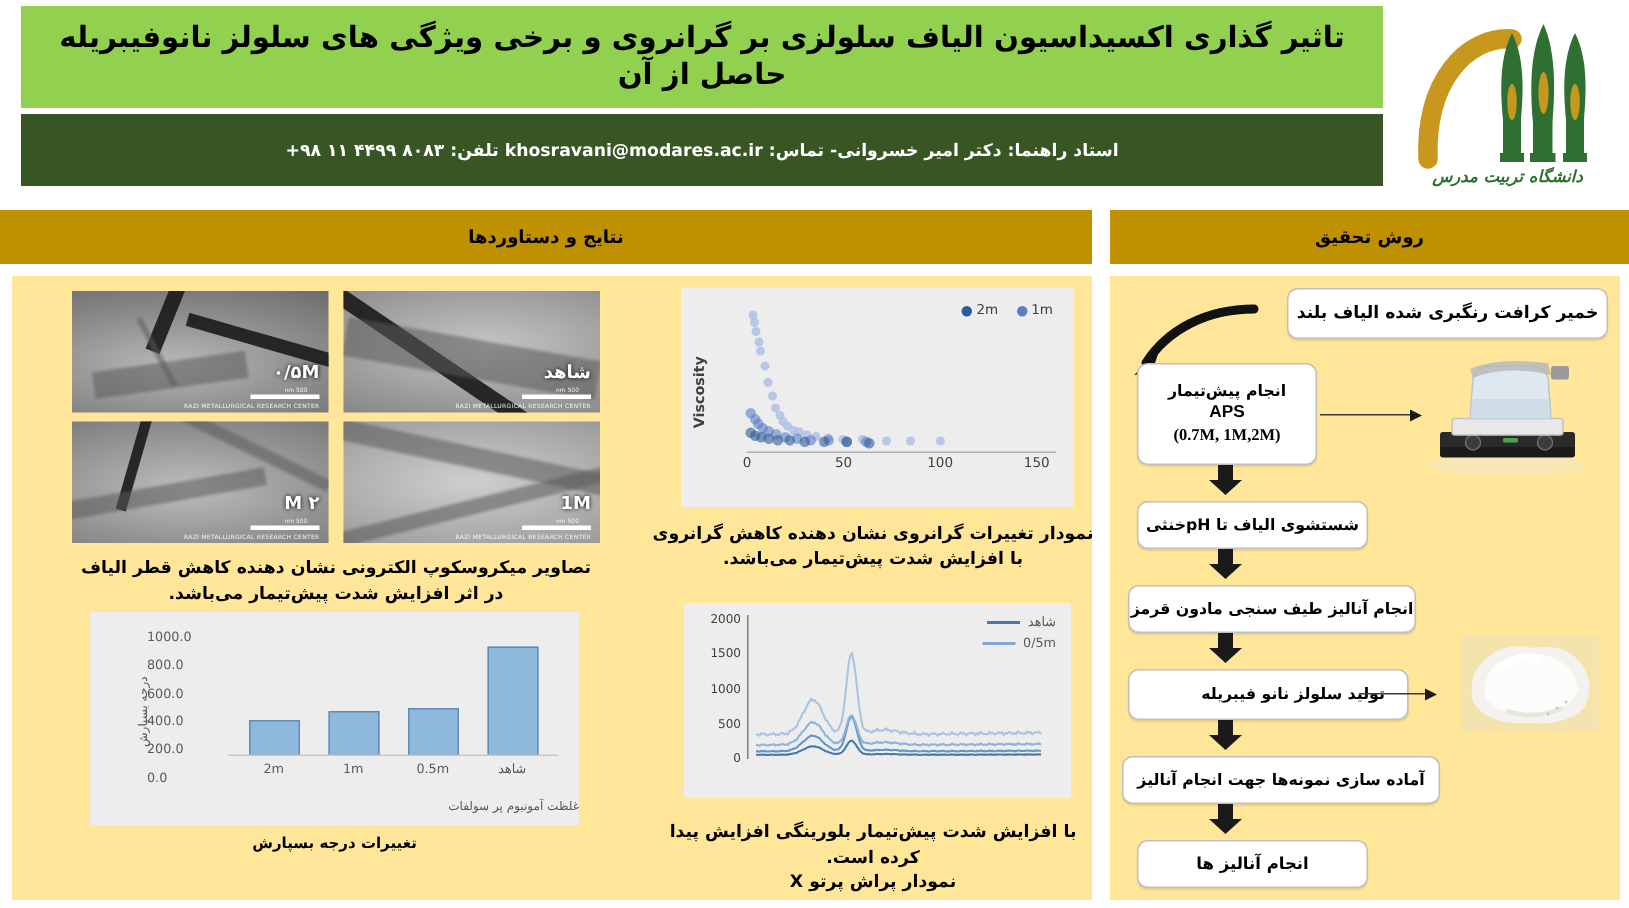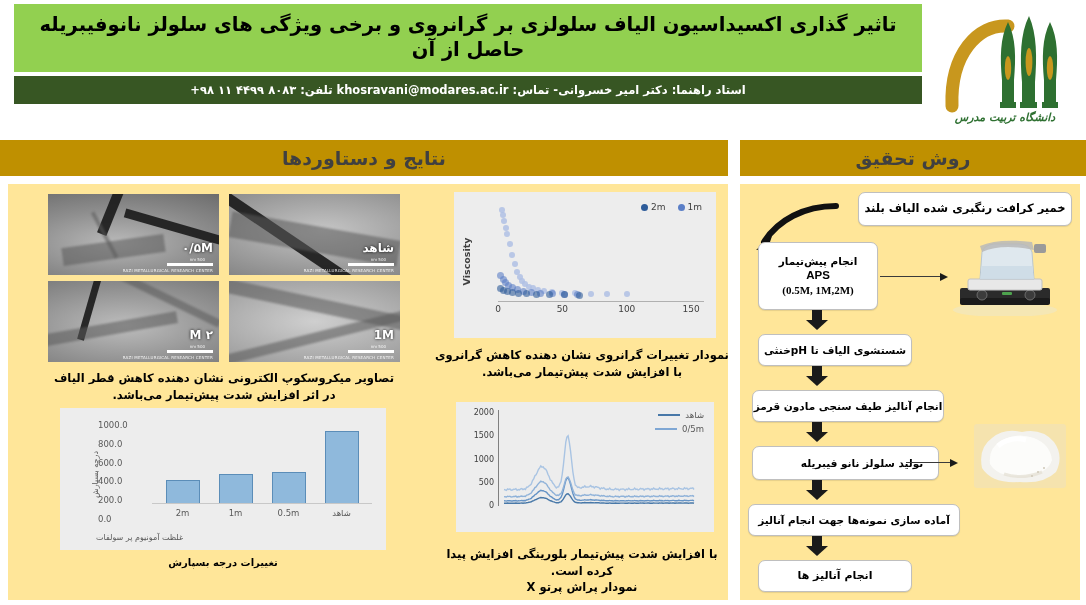--- a/index.html
+++ b/index.html
@@ -17,21 +17,21 @@
     position:absolute;left:14px;top:4px;width:908px;height:68px;
     background:#92D050;
     display:flex;align-items:center;justify-content:center;
   }
   .hdr-title{
     color:#000;font-weight:bold;font-size:19.5px;line-height:1.28;
     text-align:center;direction:rtl;padding:0 24px;
     font-family:"DejaVu Sans","Liberation Sans",sans-serif;
   }
   .hdr-dark{
-    position:absolute;left:14px;top:76px;width:908px;height:28px;
+    position:absolute;left:14px;top:76px;width:908px;height:48px;
     background:#375623;display:flex;align-items:center;justify-content:center;
   }
   .hdr-sub{
     color:#ffffff;font-size:11.5px;direction:rtl;text-align:center;
     font-weight:bold;white-space:nowrap;
   }
   .hdr-sub .en{direction:ltr;unicode-bidi:embed;font-weight:bold;}
 
   
   .logo-wrap{
@@ -43,21 +43,21 @@
     color:#2E7031;font-size:11px;font-weight:bold;direction:rtl;
     font-style:italic;
   }
 
   
   .banner{
     position:absolute;height:36px;background:#BF9000;
     display:flex;align-items:center;justify-content:center;
   }
   .banner span{
-    color:#404040;font-weight:bold;font-size:19px;direction:rtl;
+    color:#000000;font-weight:bold;font-size:12px;direction:rtl;
     letter-spacing:.3px;
   }
   #banner-results{left:0px;top:140px;width:728px;}
   #banner-method{left:740px;top:140px;width:346px;}
 
   
   .panel{position:absolute;background:#FFE699;}
   #panel-results{left:8px;top:184px;width:720px;height:416px;}
   #panel-method{left:740px;top:184px;width:340px;height:416px;}
 
@@ -114,21 +114,21 @@
     font-size:8px;color:#595959;direction:rtl;white-space:nowrap;
     transform:rotate(-90deg);transform-origin:center;
   }
   .bc-bars{position:absolute;left:0;right:0;bottom:0;top:0;
     display:flex;align-items:flex-end;justify-content:space-around;}
   .bc-bar{width:34px;background:#8FB9DC;border:1px solid #5B8DB8;box-sizing:border-box;}
   .bc-baseline{position:absolute;left:92px;right:14px;bottom:46px;height:1px;background:#c8c8c8;}
   .bc-xlabels{position:absolute;left:96px;right:18px;bottom:28px;height:14px;
     display:flex;justify-content:space-around;}
   .bc-xlabels div{font-size:8.5px;color:#595959;width:50px;text-align:center;direction:rtl;}
-  .bc-xtitle{position:absolute;left:0;right:0;bottom:8px;text-align:left;
+  .bc-xtitle{position:absolute;left:0;right:0;bottom:8px;text-align:right;
     font-size:8px;color:#595959;direction:rtl;padding-left:36px;}
 
   
   #scatter-chart{left:446px;top:8px;width:262px;height:146px;}
   .sc-plot{position:absolute;left:44px;top:10px;right:12px;bottom:42px;}
   .sc-ylab{position:absolute;left:6px;top:34px;width:14px;height:70px;
      display:flex;align-items:center;justify-content:center;}
   .sc-ylab span{font-size:9.5px;color:#404040;transform:rotate(-90deg);
      white-space:nowrap;direction:ltr;font-weight:600;}
   .sc-xlab{position:absolute;left:0;right:0;bottom:5px;text-align:center;
@@ -419,21 +419,21 @@
       <polygon points="8,52 24,38 20,50" fill="#111"></polygon>
     </svg>
 
     <div class="fc-node" style="left:118px;top:8px;width:212px;height:32px;font-size:11.5px;">
       <span class="ln">خمیر کرافت رنگبری شده الیاف بلند</span>
     </div>
 
     <div class="fc-node" style="left:18px;top:58px;width:118px;height:66px;font-size:10.5px;text-align:right;">
       <span class="ln">انجام پیش‌تیمار</span>
       <span class="ln" style="direction:ltr;font-family:Liberation Sans, sans-serif;font-size:11.5px;">APS</span>
-      <span class="ln" style="direction:ltr;font-family:'Liberation Serif',serif;font-size:11px;">(0.5M, 1M,2M)</span>
+      <span class="ln" style="direction:ltr;font-family:'Liberation Serif',serif;font-size:11px;">(0.7M, 1M,2M)</span>
     </div>
 
     <div class="fc-arrow-right" style="left:140px;top:88px;width:68px;">
       <div class="shaft"></div>
         <div class="head"></div>
     </div>
 
     <div class="photo" id="photo-stirrer" style="left:210px;top:52px;width:110px;height:80px;">
       <svg width="110" height="80" viewBox="0 0 110 80">
         <ellipse cx="55" cy="74" rx="52" ry="7" fill="#f3e6b8" opacity=".85"></ellipse>

